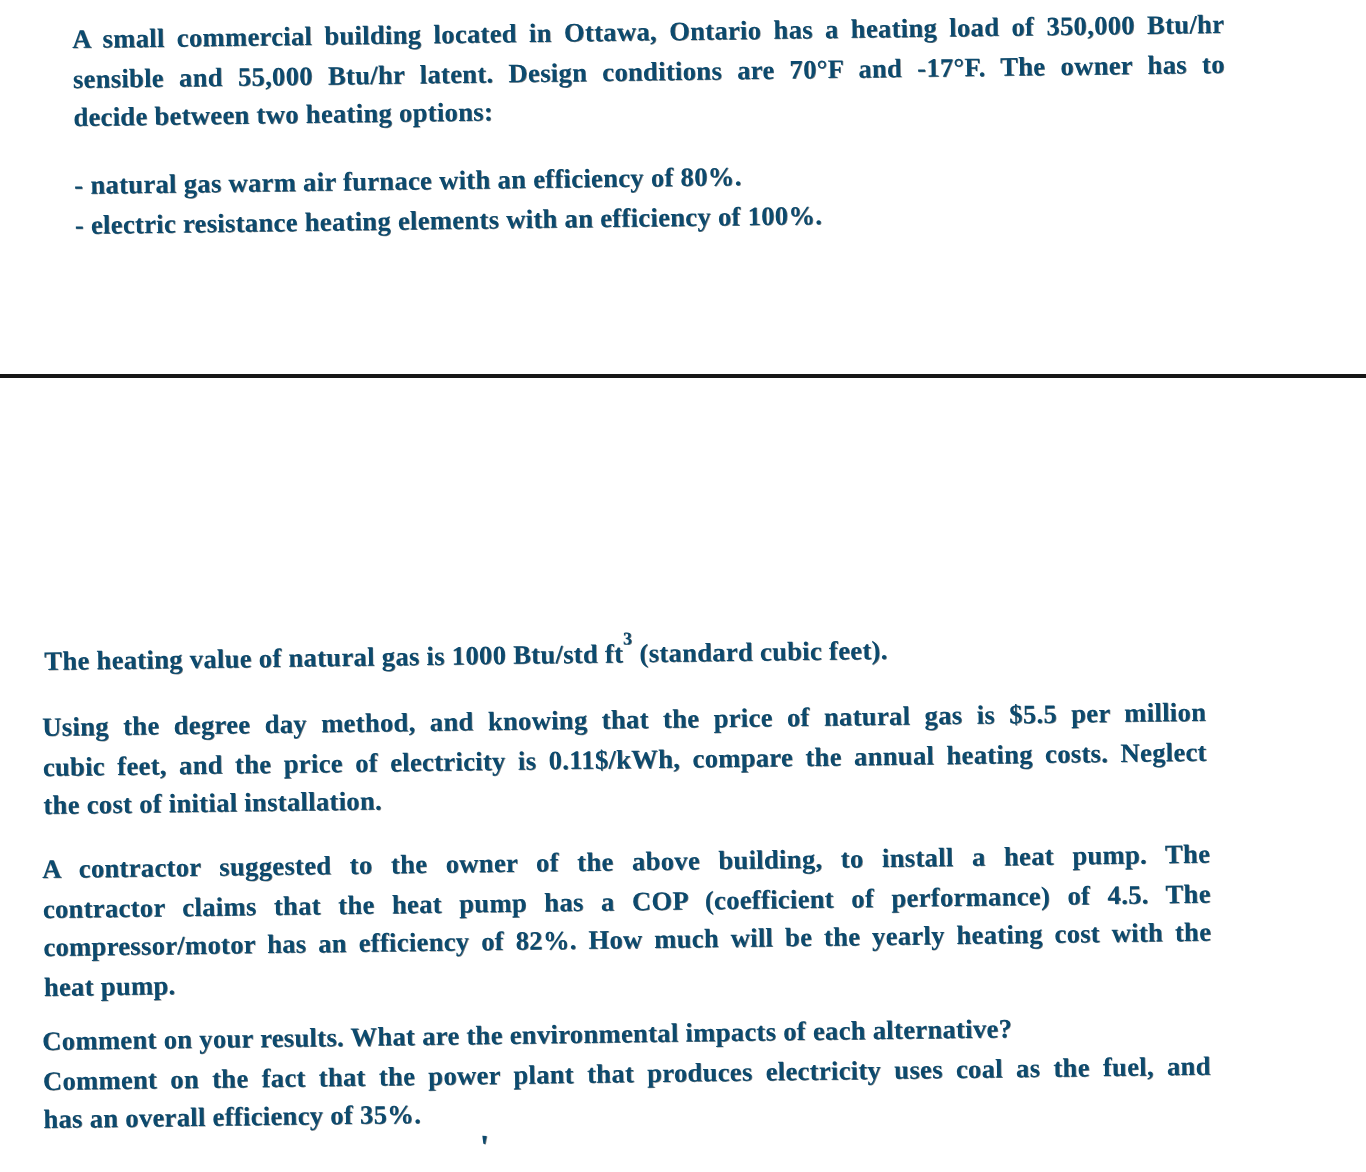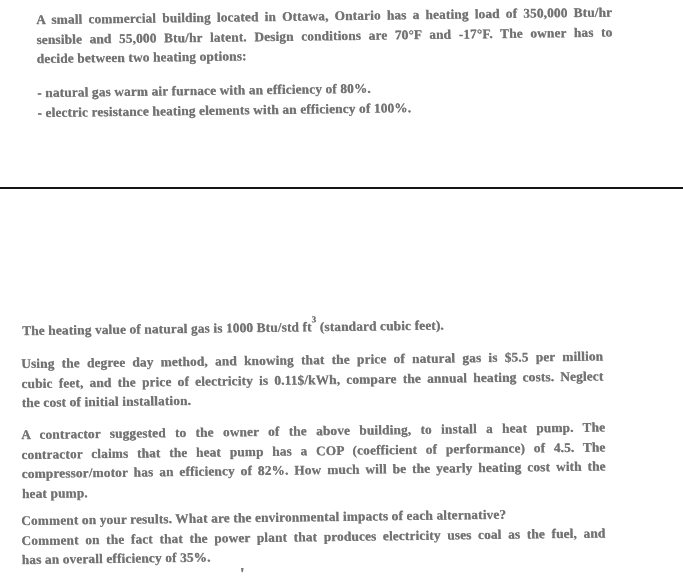--- a/index.html
+++ b/index.html
@@ -4,21 +4,21 @@
 <style>
   html, body { margin: 0; padding: 0; background: #ffffff; }
   .page {
     position: relative;
     width: 683px;
     height: 586px;
     background: #ffffff;
     overflow: hidden;
     font-family: "Liberation Serif", serif;
     font-weight: 700;
-    color: #737373;
+    color: #0c4a6e;
   }
   .block {
     position: absolute;
     transform: rotate(-0.75deg);
     transform-origin: 0 0;
     font-size: 13.3px;
     line-height: 19.6px;
     letter-spacing: 0.15px;
     text-shadow: 0.35px 0.25px 0 rgba(25,25,25,0.55);
     white-space: nowrap;

